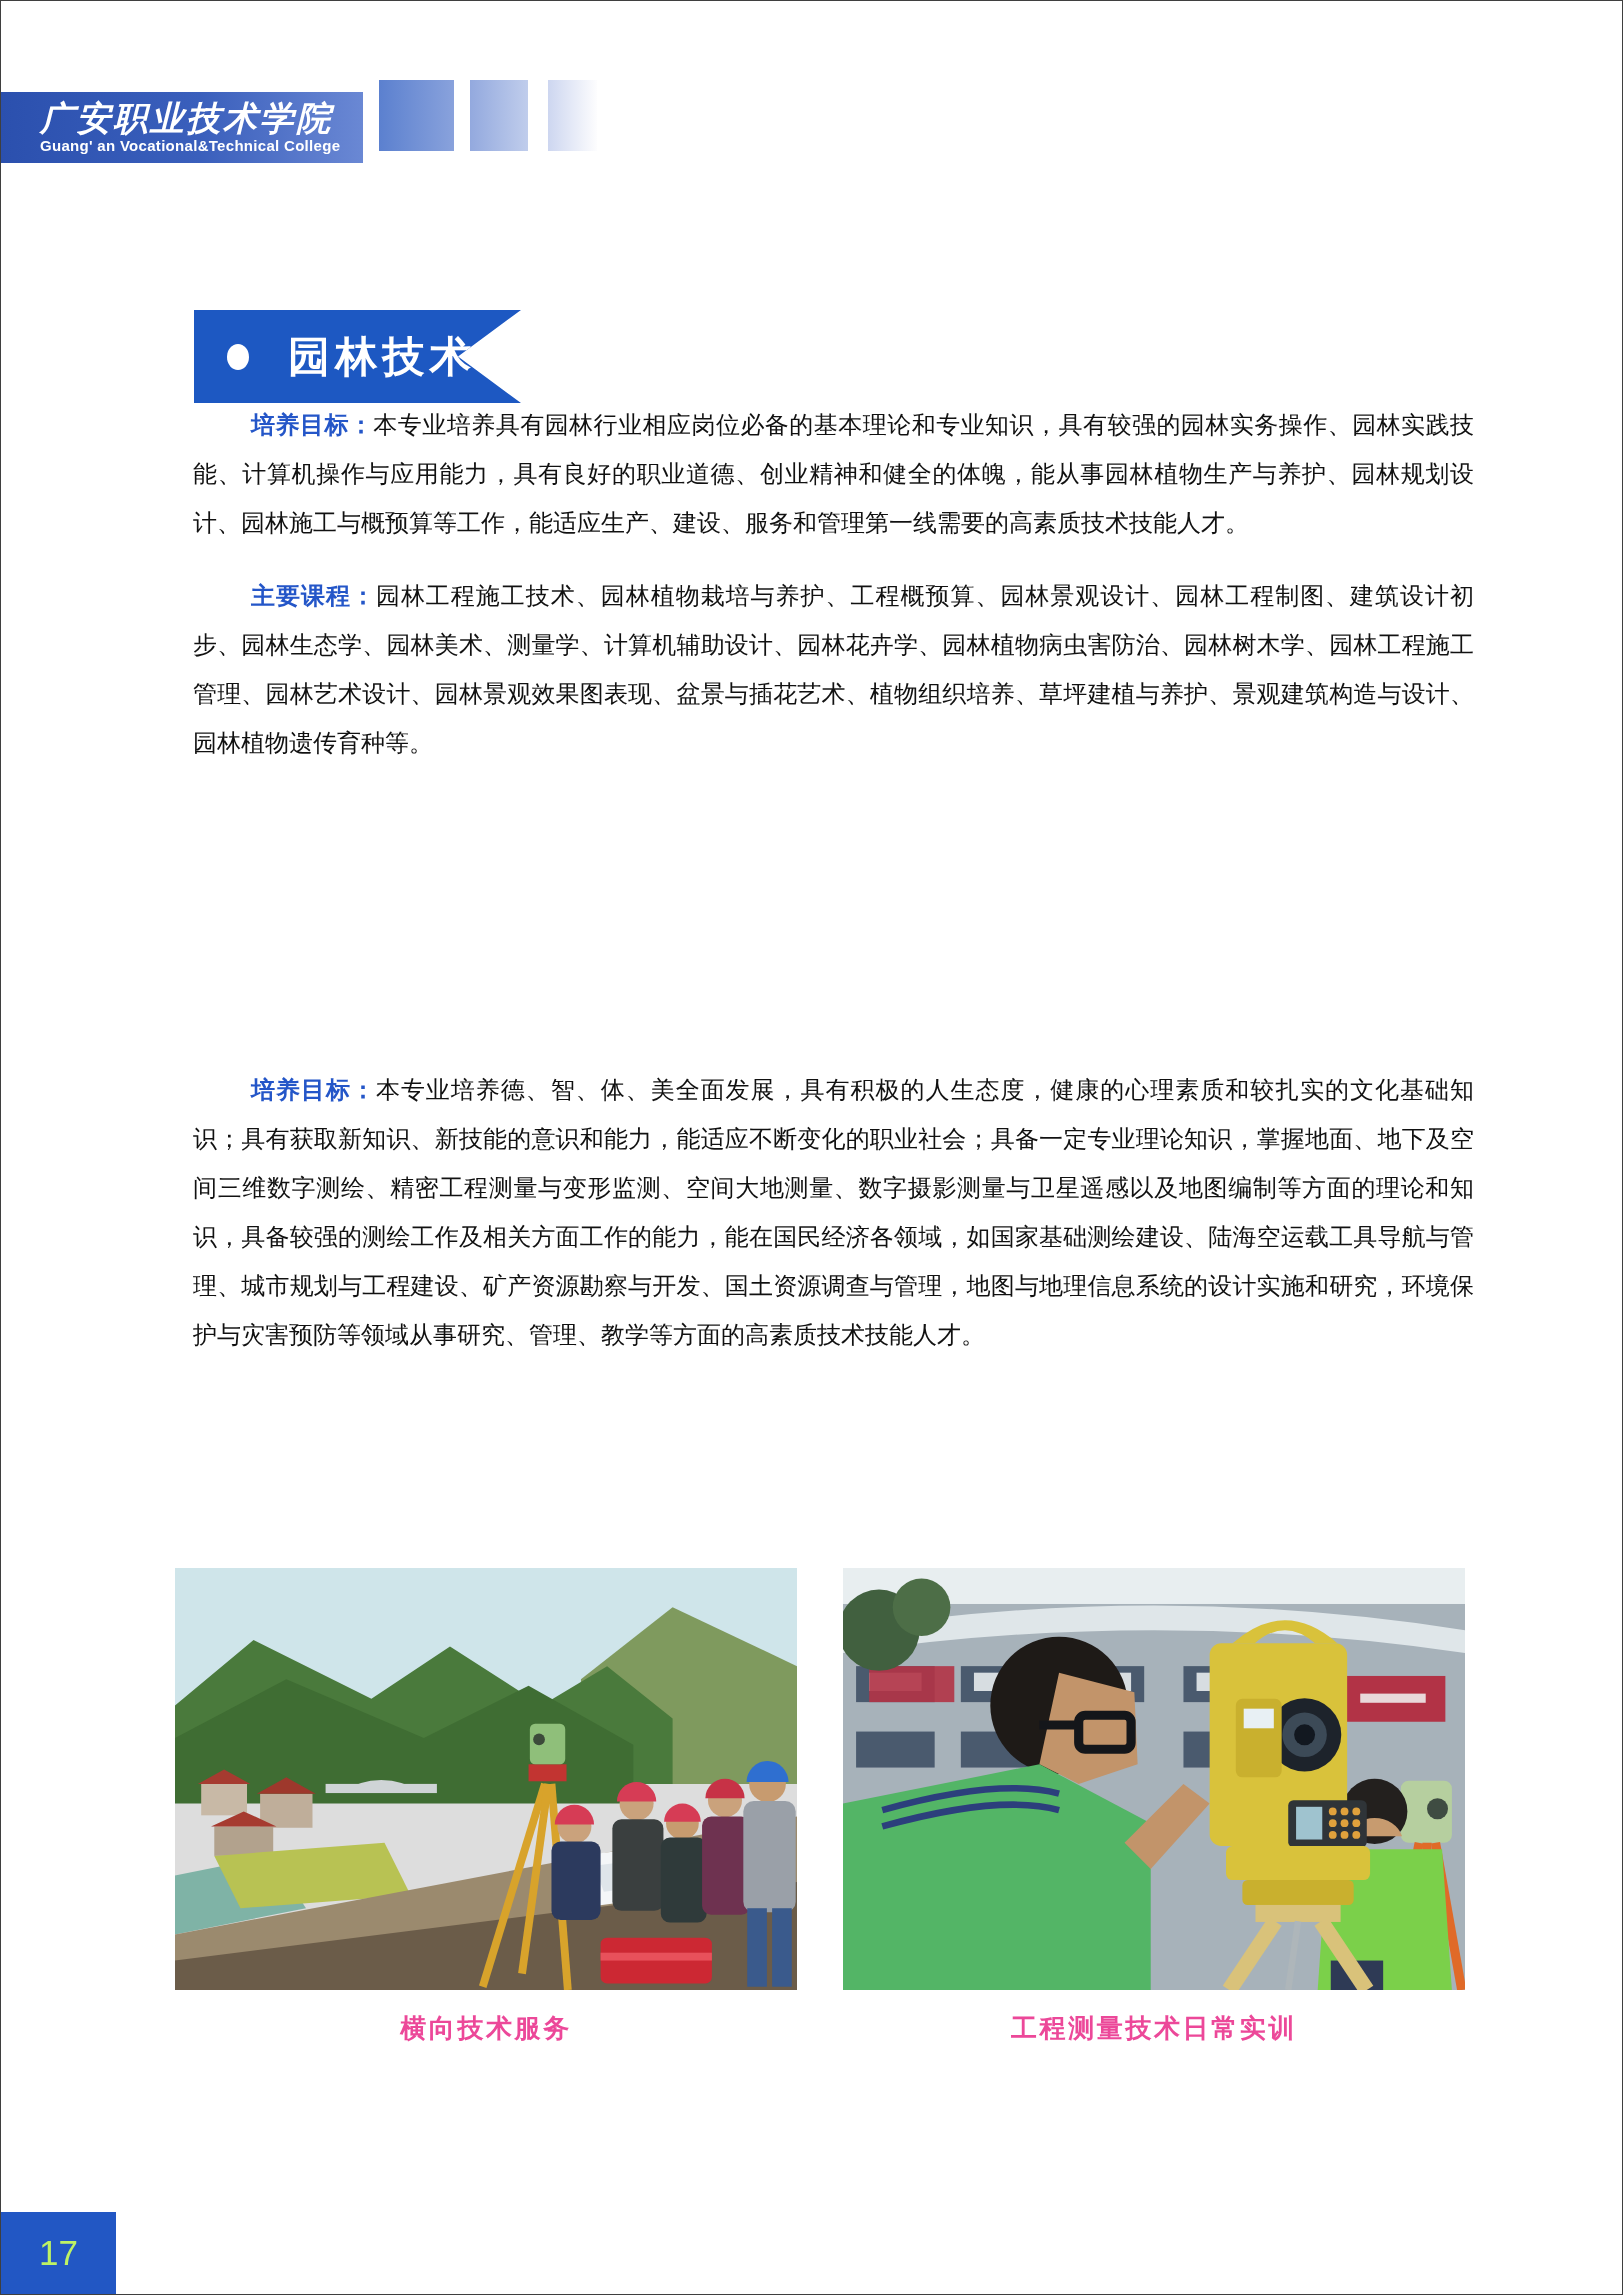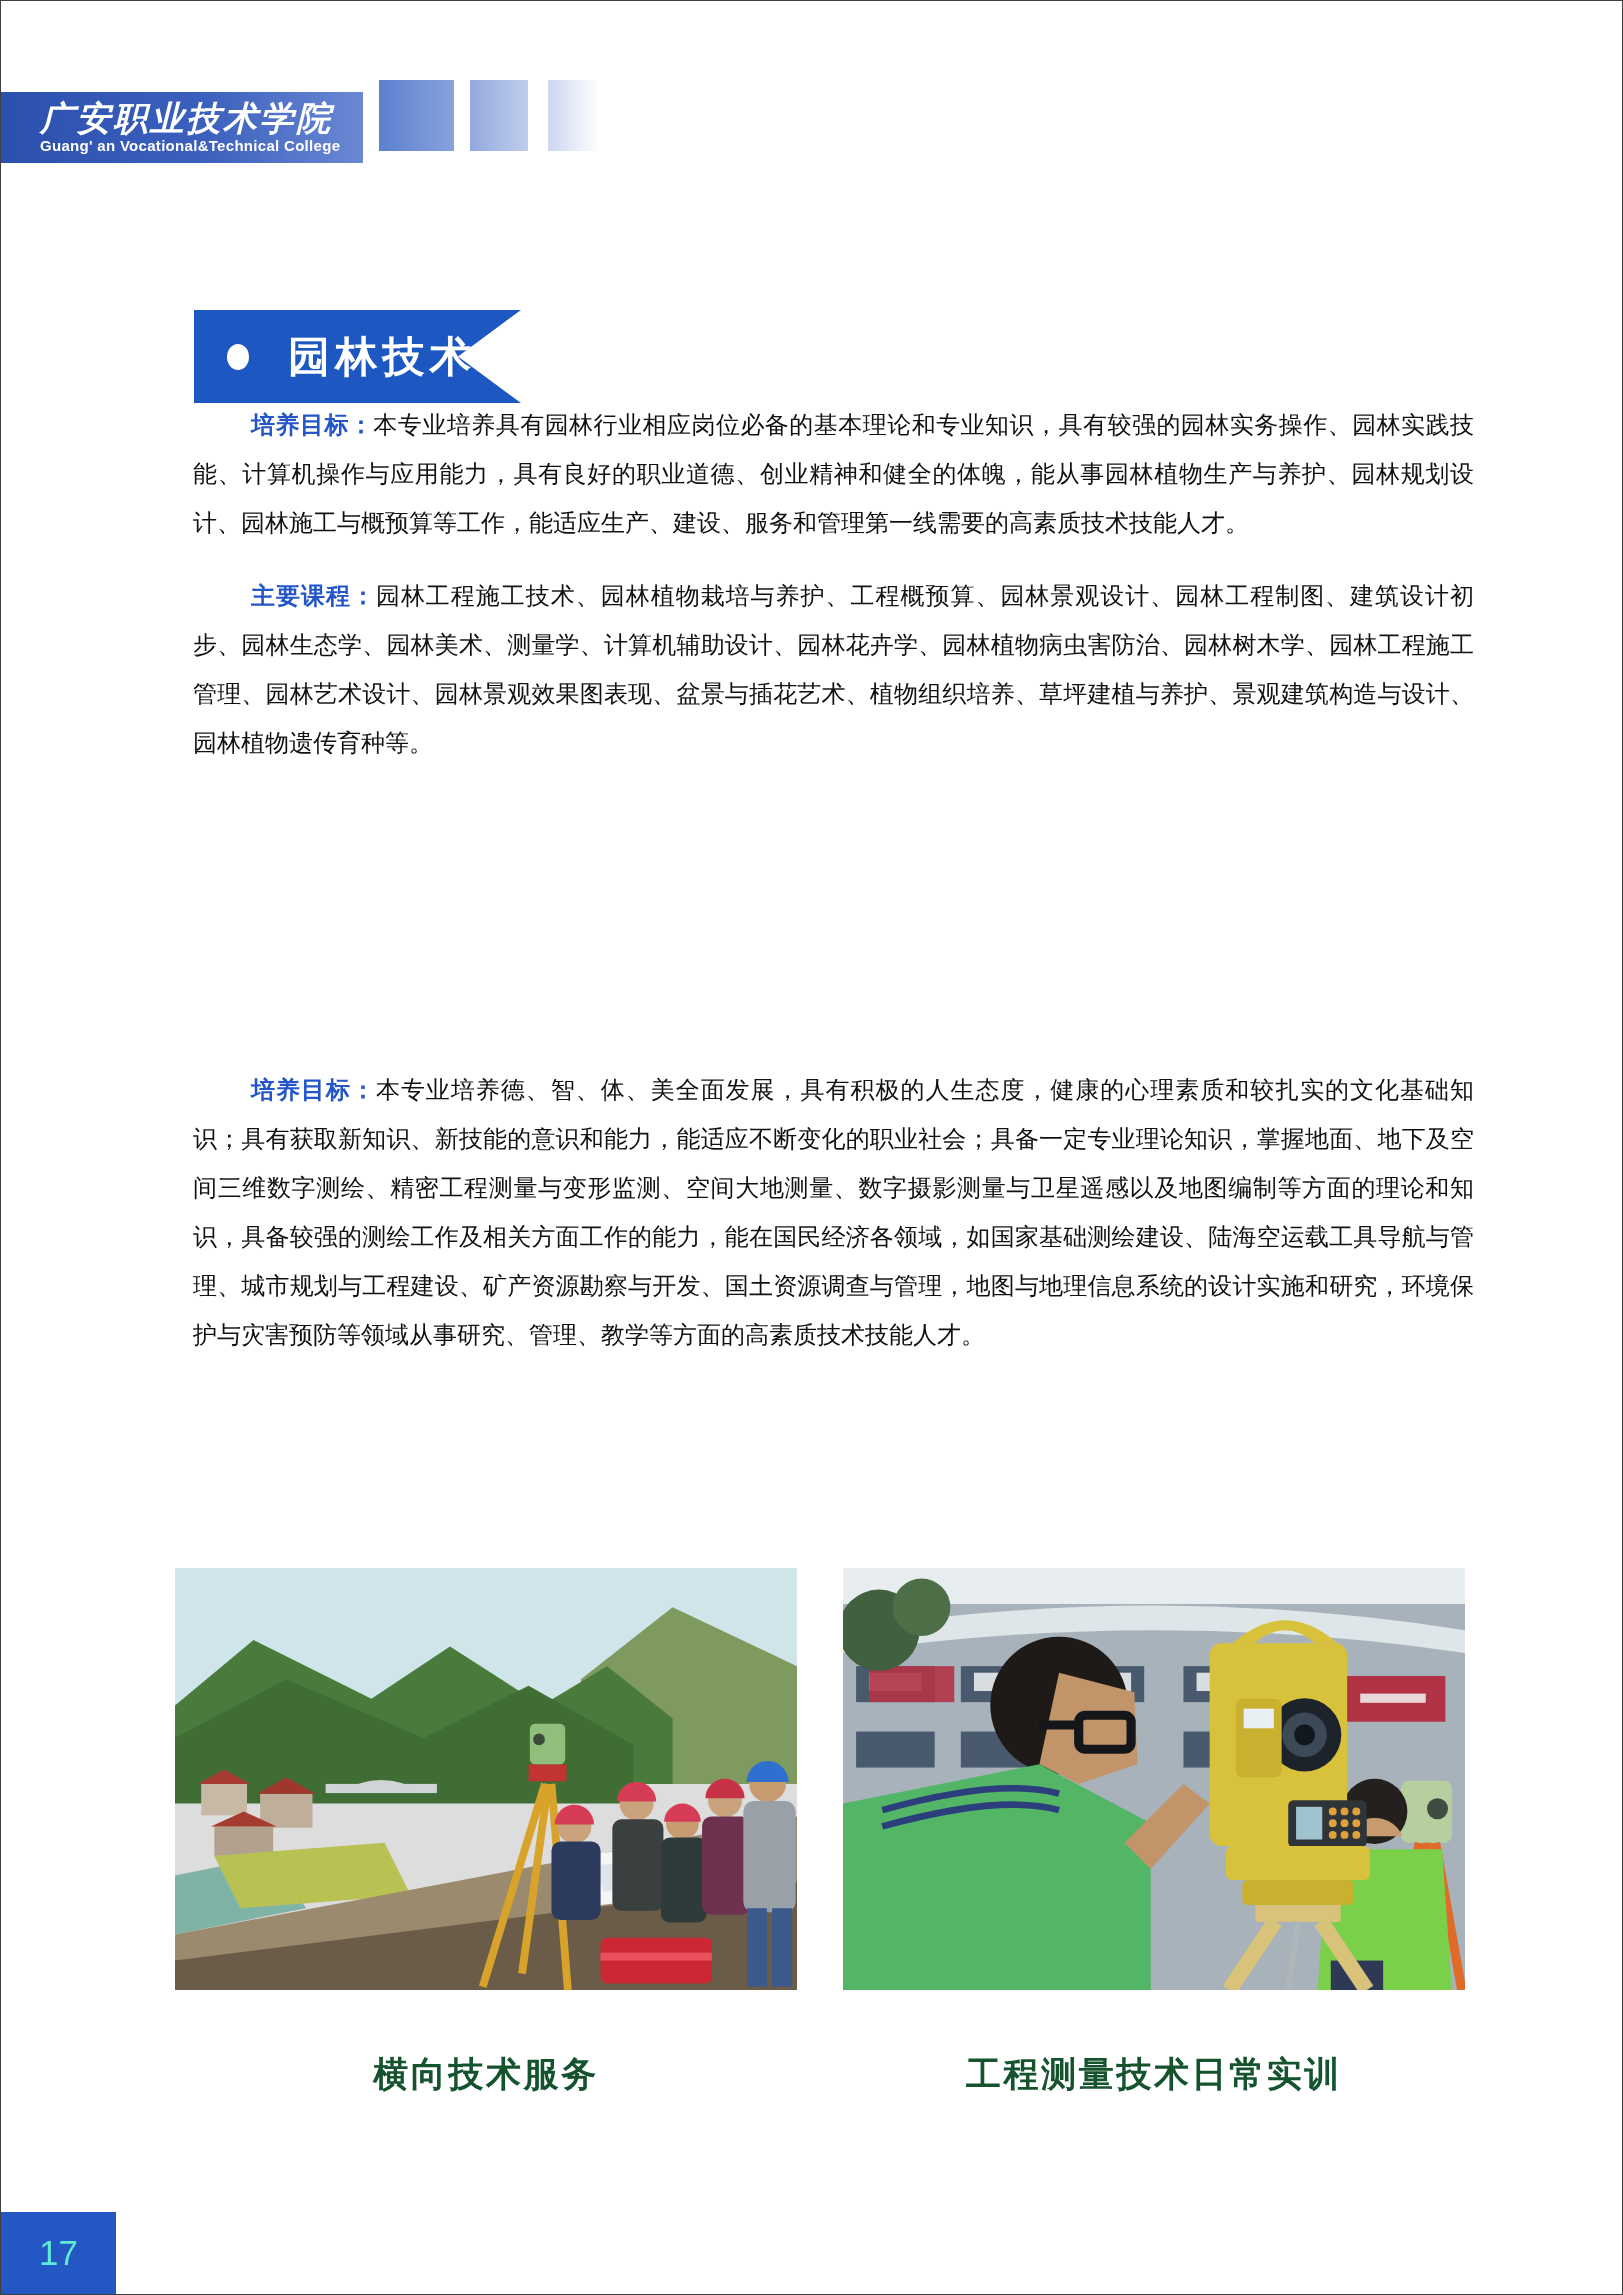--- a/index.html
+++ b/index.html
@@ -61,30 +61,30 @@
   .lead{color:#2456c8;font-weight:bold;}
 
   
   .photo{position:absolute;top:1567px;width:622px;height:422px;overflow:hidden;background:#ddd;}
   .photo-left{left:174px;}
   .photo-right{left:842px;}
   .photo svg{display:block;width:100%;height:100%;}
 
   .caption{
     position:absolute;top:2010px;width:622px;
-    text-align:center;color:#14532d;font-weight:bold;font-size:35px;
-    font-family:"Liberation Serif","DejaVu Serif",serif;letter-spacing:2.6px;margin-top:40px;
+    text-align:center;color:#ec4899;font-weight:bold;font-size:26px;
+    font-family:"Liberation Serif","DejaVu Serif",serif;letter-spacing:2.6px;
   }
   .caption-left{left:174px;}
   .caption-right{left:842px;}
 
   
   .page-num{
     position:absolute;left:0;bottom:0;width:115px;height:82px;
-    background:#2257c4;color:#5eead4;
+    background:#2257c4;color:#bef264;
     display:flex;align-items:center;justify-content:center;
     font-family:"Liberation Sans","DejaVu Sans",sans-serif;font-size:35px;
   }
 </style>
 </head>
 <body>
 
 <div class="page">
 
   <div class="brand-bar">

